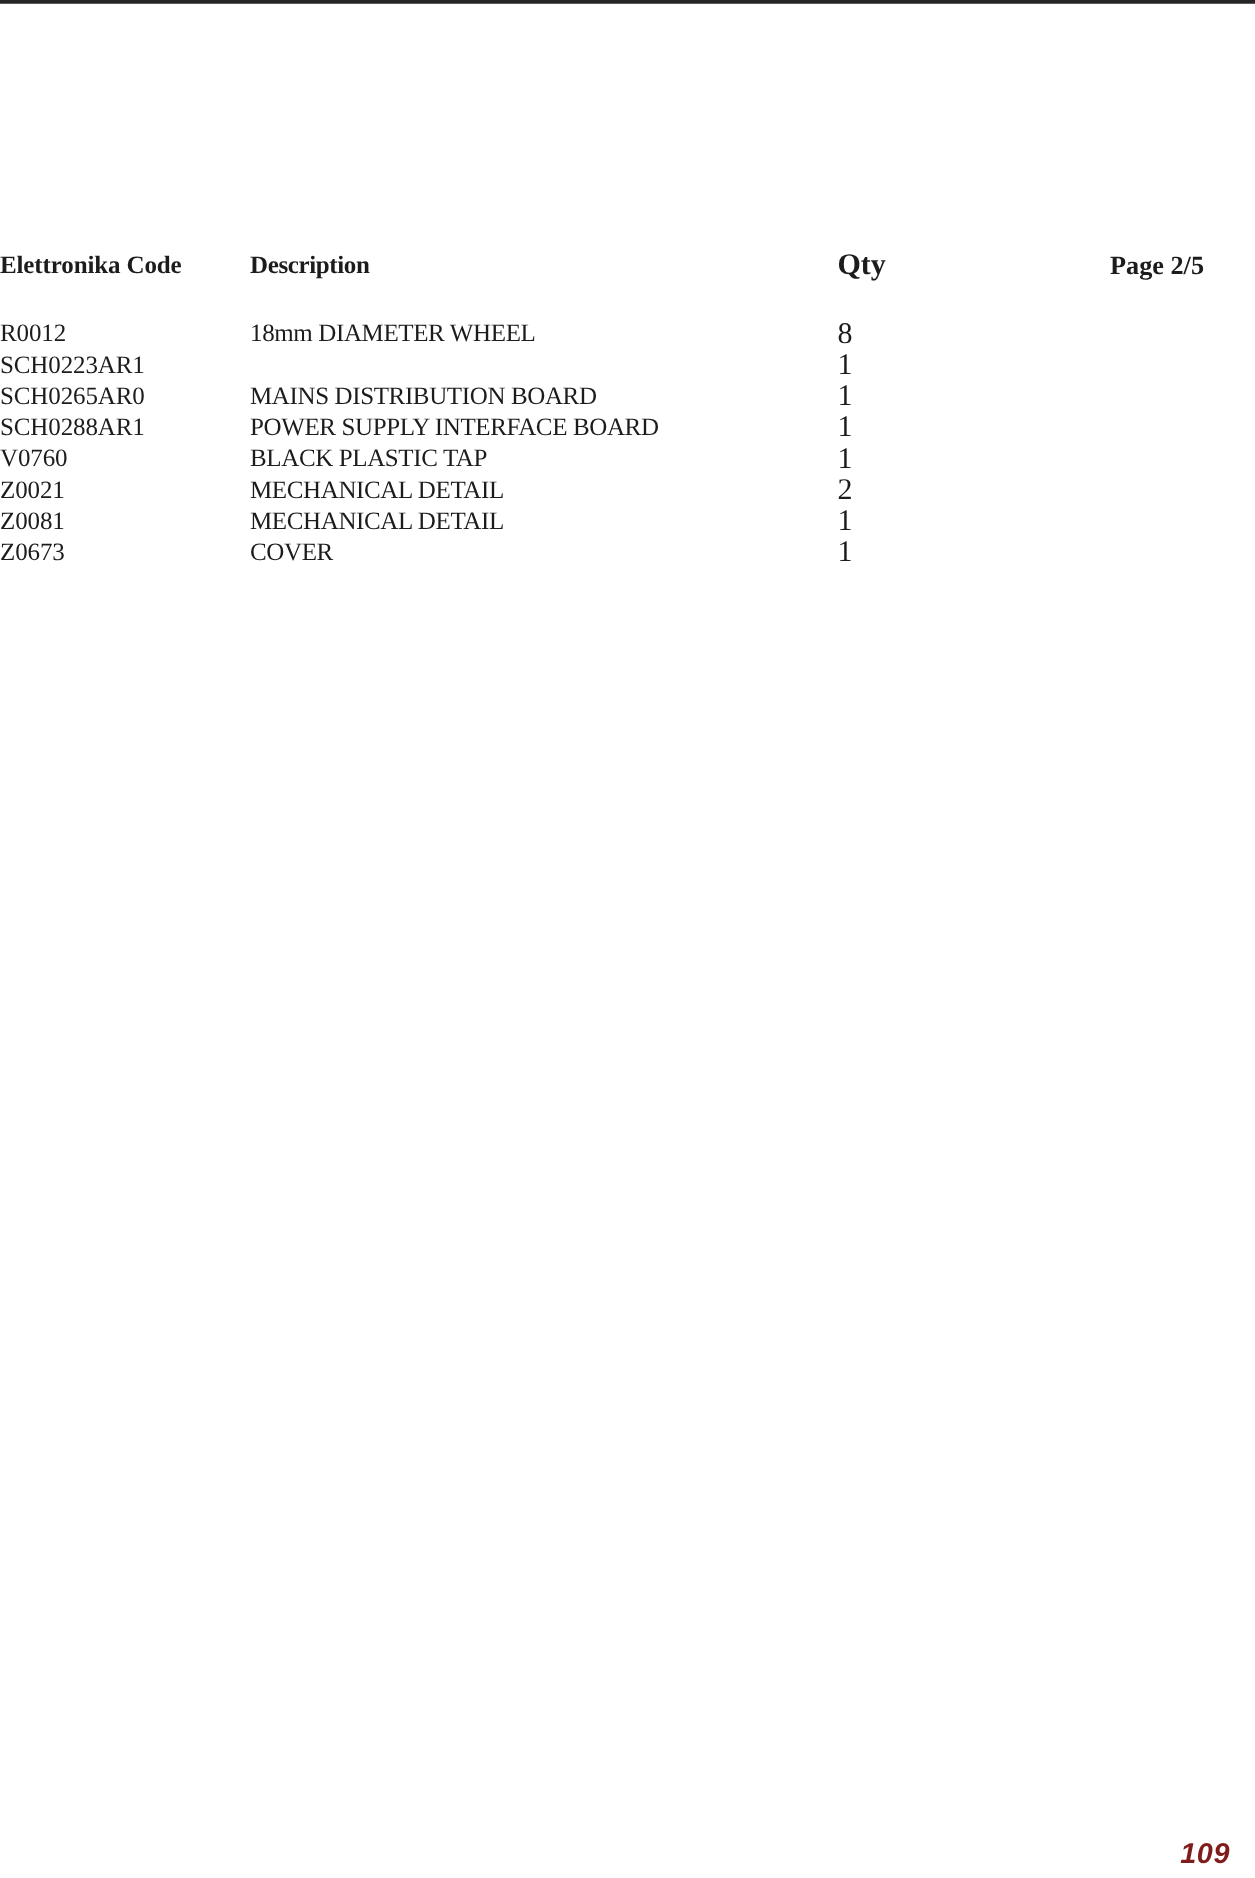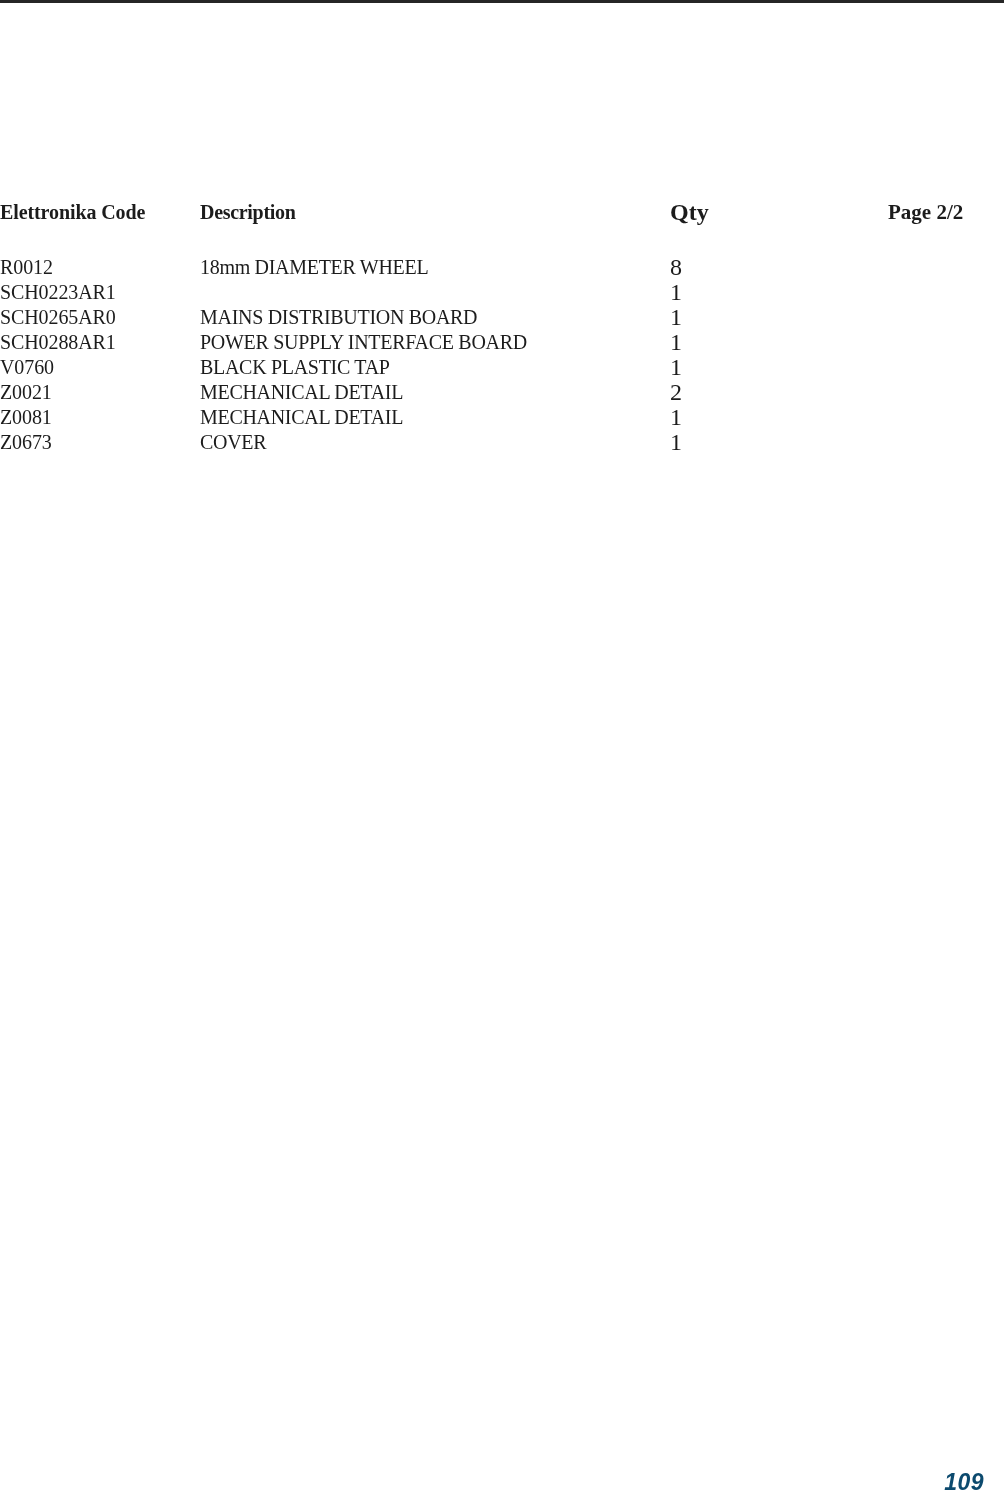--- a/index.html
+++ b/index.html
@@ -67,36 +67,36 @@
   .c-page { left: 888px; font-size: 21px; }
 
   .page-number {
     position: absolute;
     right: 20px;
     bottom: 6px;
     font-family: "Liberation Sans", "DejaVu Sans", sans-serif;
     font-weight: bold;
     font-style: italic;
     font-size: 23px;
-    color: #0c4a6e;
+    color: #7f1d1d;
     letter-spacing: 0.5px;
   }
 </style>
 </head>
 <body>
 
 <div class="top-rule"></div>
 
 <div class="parts-list">
 
   <div class="row header-row">
     <span class="cell c-code">Elettronika Code</span>
     <span class="cell c-desc">Description</span>
     <span class="cell c-qty">Qty</span>
-    <span class="cell c-page">Page 2/2</span>
+    <span class="cell c-page">Page 2/5</span>
   </div>
 
   <div class="spacer"></div>
 
   <div class="row">
     <span class="cell c-code">R0012</span>
     <span class="cell c-desc">18mm DIAMETER WHEEL</span>
     <span class="cell c-qty">8</span>
   </div>
   <div class="row">

